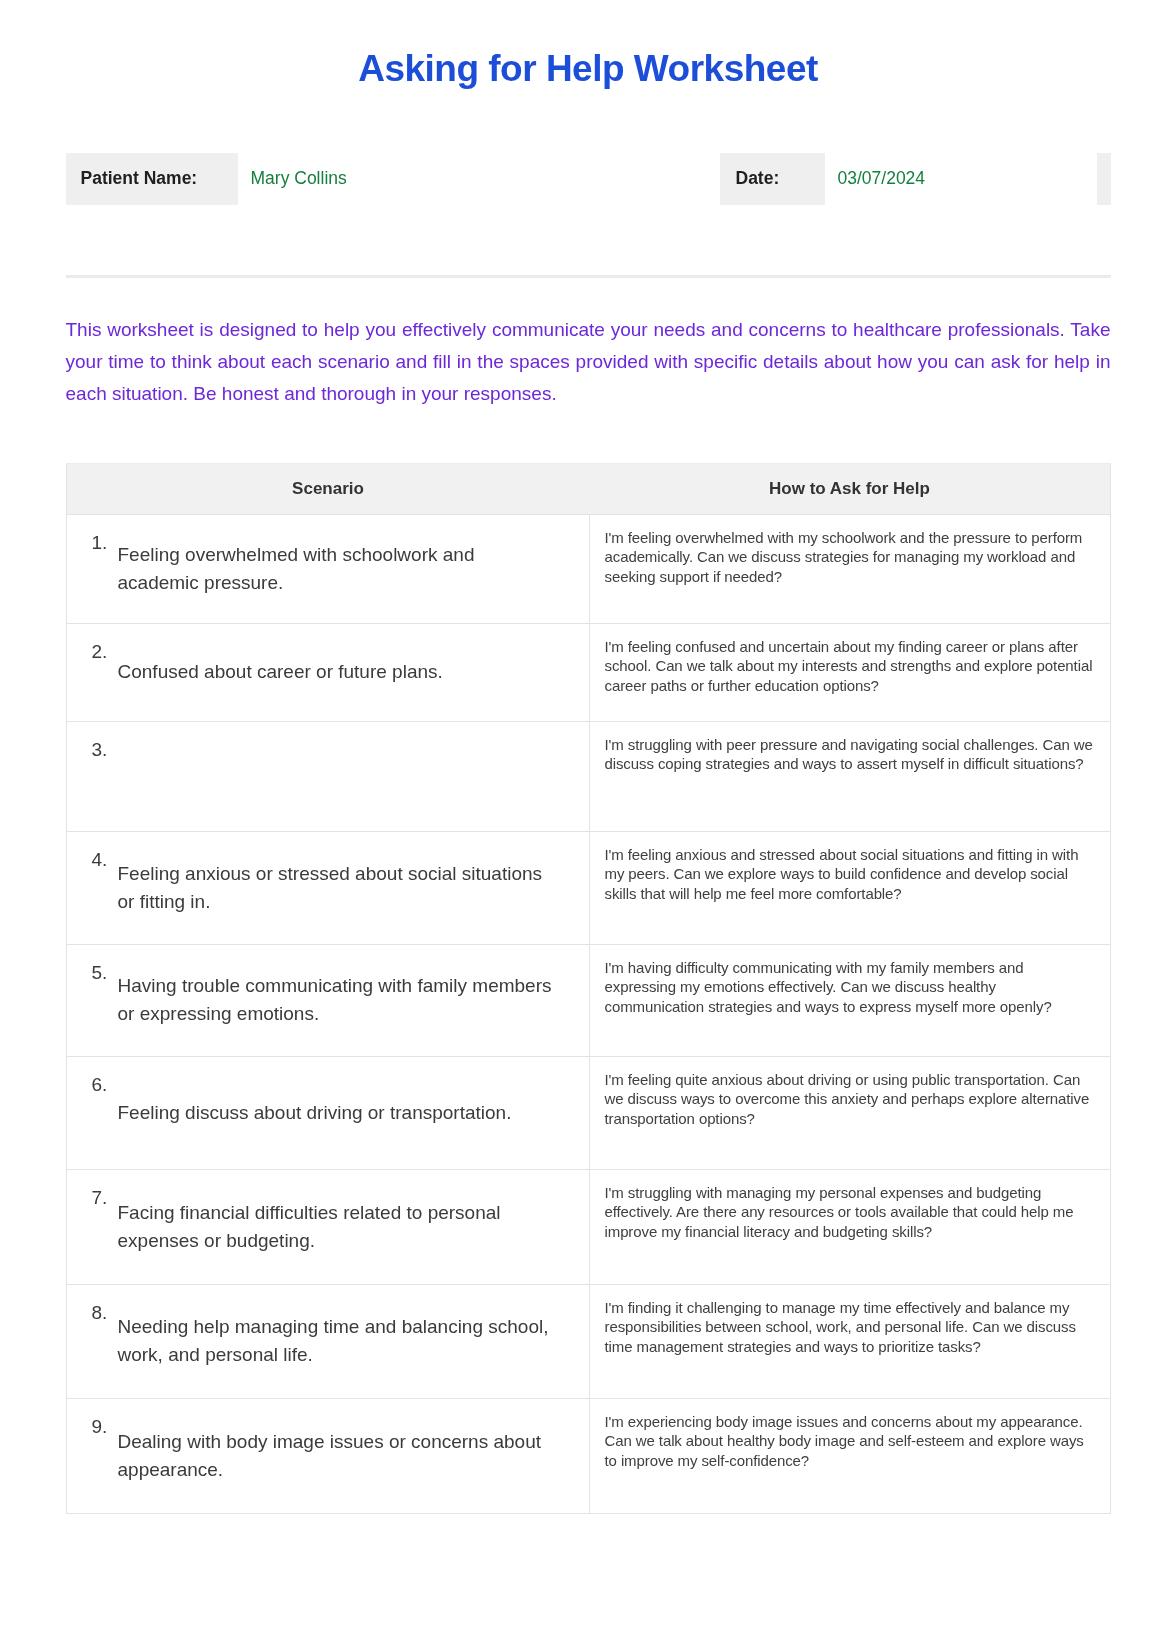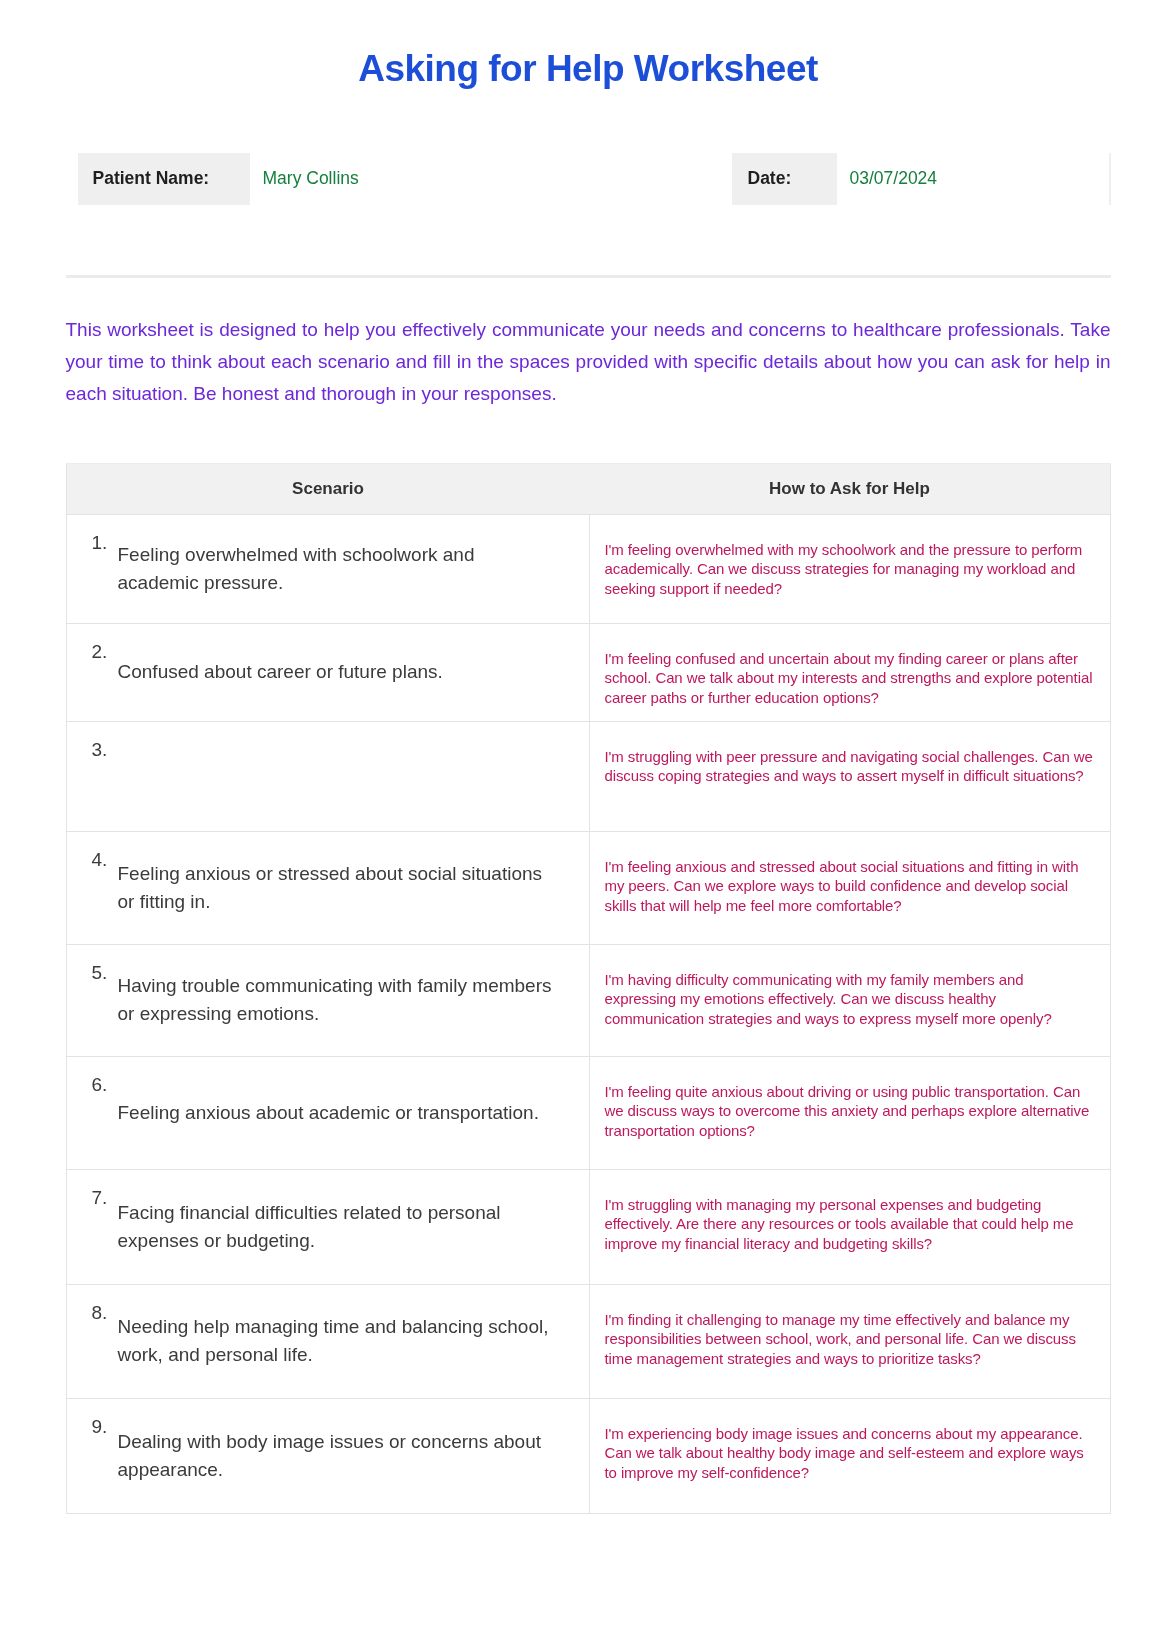--- a/index.html
+++ b/index.html
@@ -26,21 +26,20 @@
     letter-spacing: -0.5px;
     line-height: 1.15;
   }
   
   .patient-band {
     margin-top: 62px;
     height: 52px;
     background: #efefef;
     display: flex;
     align-items: center;
-    margin-left: 12px;
   }
   .band-label {
     font-size: 17.5px;
     font-weight: bold;
     color: #1f1f1f;
     white-space: nowrap;
   }
   .band-label.name-label { padding-left: 15px; width: 172px; }
   .band-label.date-label { margin-left: 16px; width: 55px; }
   .field {
@@ -105,24 +104,24 @@
     line-height: 28px;
     color: #3b3b3b;
   }
   .scenario-num {
     width: 26px;
     flex-shrink: 0;
     align-self: flex-start;
   }
   .help-cell {
     flex: 1;
-    padding: 25px 15px 13px 15px;
+    padding: 13px 15px 13px 15px;
     font-size: 15px;
     line-height: 19.5px;
-    color: #be185d;
+    color: #404040;
     letter-spacing: -0.1px;
   }
   
   #tbody .trow:nth-child(1) { min-height: 109px; }
   #tbody .trow:nth-child(2) { min-height: 98px; }
   #tbody .trow:nth-child(3) { min-height: 110px; }
   #tbody .trow:nth-child(4) { min-height: 113px; }
   #tbody .trow:nth-child(5) { min-height: 112px; }
   #tbody .trow:nth-child(6) { min-height: 113px; }
   #tbody .trow:nth-child(7) { min-height: 115px; }
@@ -202,21 +201,21 @@
       <span class="scenario-text">Having trouble communicating with family members or expressing emotions.</span>
     </div>
     <div class="td help-cell">
       <span class="help-text">I'm having difficulty communicating with my family members and expressing my emotions effectively. Can we discuss healthy communication strategies and ways to express myself more openly?</span>
     </div>
   </div>
 
   <div class="trow">
     <div class="td scenario-cell">
       <span class="scenario-num">6.</span>
-      <span class="scenario-text">Feeling anxious about academic or transportation.</span>
+      <span class="scenario-text">Feeling discuss about driving or transportation.</span>
     </div>
     <div class="td help-cell">
       <span class="help-text">I'm feeling quite anxious about driving or using public transportation. Can we discuss ways to overcome this anxiety and perhaps explore alternative transportation options?</span>
     </div>
   </div>
 
   <div class="trow">
     <div class="td scenario-cell">
       <span class="scenario-num">7.</span>
       <span class="scenario-text">Facing financial difficulties related to personal expenses or budgeting.</span>

